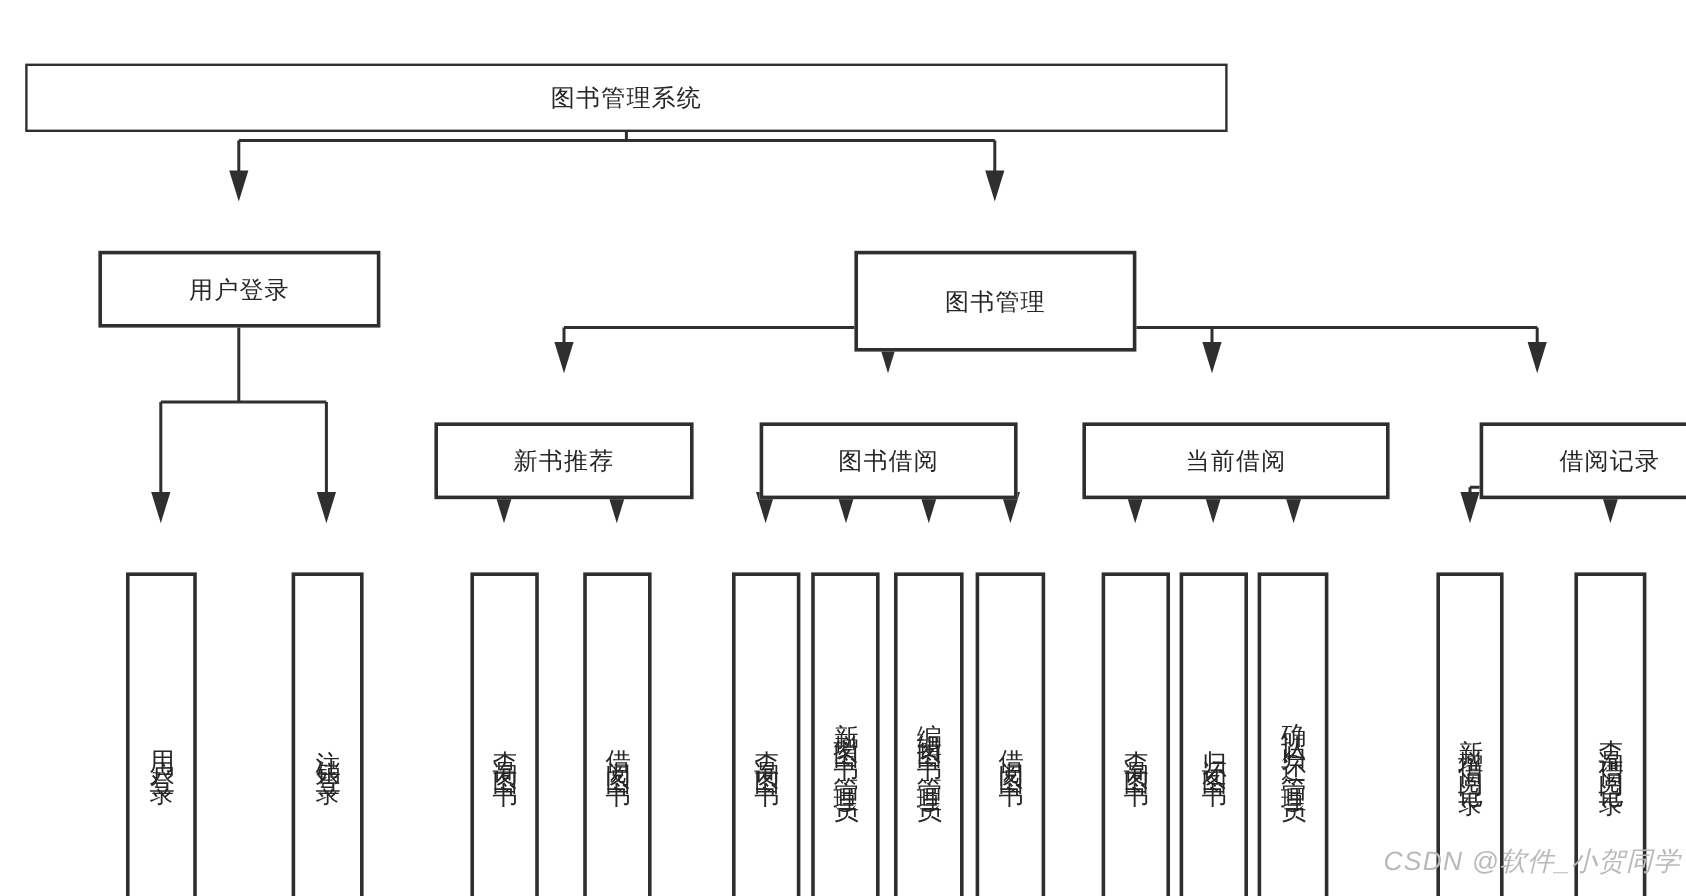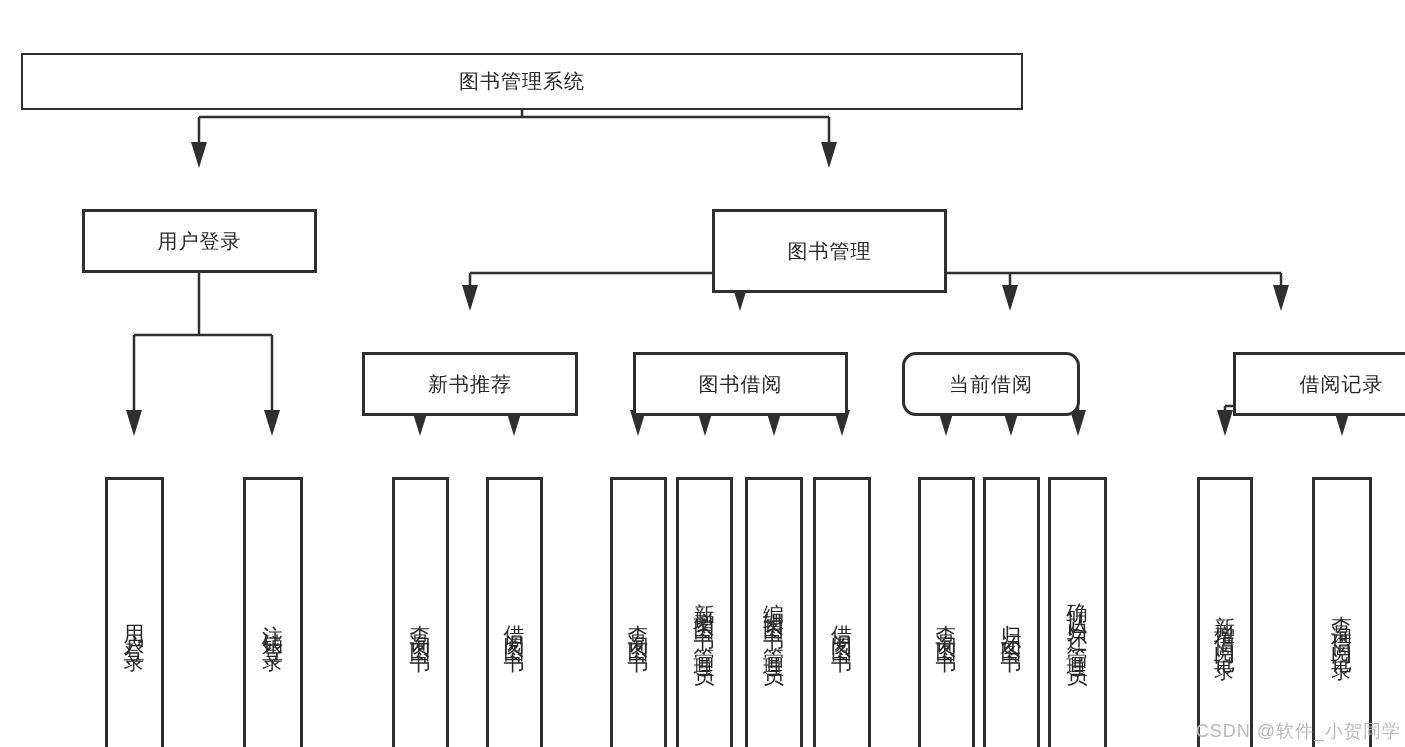--- a/index.html
+++ b/index.html
@@ -30,21 +30,21 @@
     z-index:2;
     text-align:center;
     margin-top:40px;
   }
   .node.hlabel{font-size:20px;letter-spacing:1px;color:var(--text);}
   .node.root{left:21px;top:13px;width:1002px;height:57px;border-width:2px;}
   .node.lvl1-a{left:82px;top:169px;width:235px;height:64px;}
   .node.lvl1-b{left:712px;top:169px;width:235px;height:84px;}
   .node.mid-a{left:362px;top:312px;width:216px;height:64px;}
   .node.mid-b{left:633px;top:312px;width:215px;height:64px;}
-  .node.mid-c{left:902px;top:312px;width:178px;height:64px;border-radius:14px;}
+  .node.mid-c{left:902px;top:312px;width:256px;height:64px;}
   .node.mid-d{left:1233px;top:312px;width:217px;height:64px;}
   .leaf{top:437px;height:298px;}
   .vtext{
     writing-mode:vertical-rl;
     text-orientation:mixed;
     font-size:21px;
     letter-spacing:9px;
     line-height:1;
     color:var(--text);
     white-space:nowrap;
@@ -57,25 +57,26 @@
   .lf6{left:676px;width:57px;}
   .lf7{left:745px;width:58px;}
   .lf8{left:813px;width:58px;}
   .lf9{left:918px;width:57px;}
   .lf10{left:983px;width:57px;}
   .lf11{left:1048px;width:59px;}
   .lf12{left:1197px;width:56px;}
   .lf13{left:1312px;width:60px;}
   .watermark{
     position:absolute;
-    right:4px;bottom:4px;
-    font-size:18px;
+    right:4px;bottom:14px;
+    font-size:22px;
     color:var(--watermark);
     z-index:3;
     letter-spacing:1px;
+    font-style:italic;
   }
 </style>
 </head>
 <body>
 
 <div class="canvas">
 
   <svg class="connectors" viewBox="0 0 1405 747" xmlns="http://www.w3.org/2000/svg">
     <g stroke="var(--line)" stroke-width="2.5" fill="none">
 

